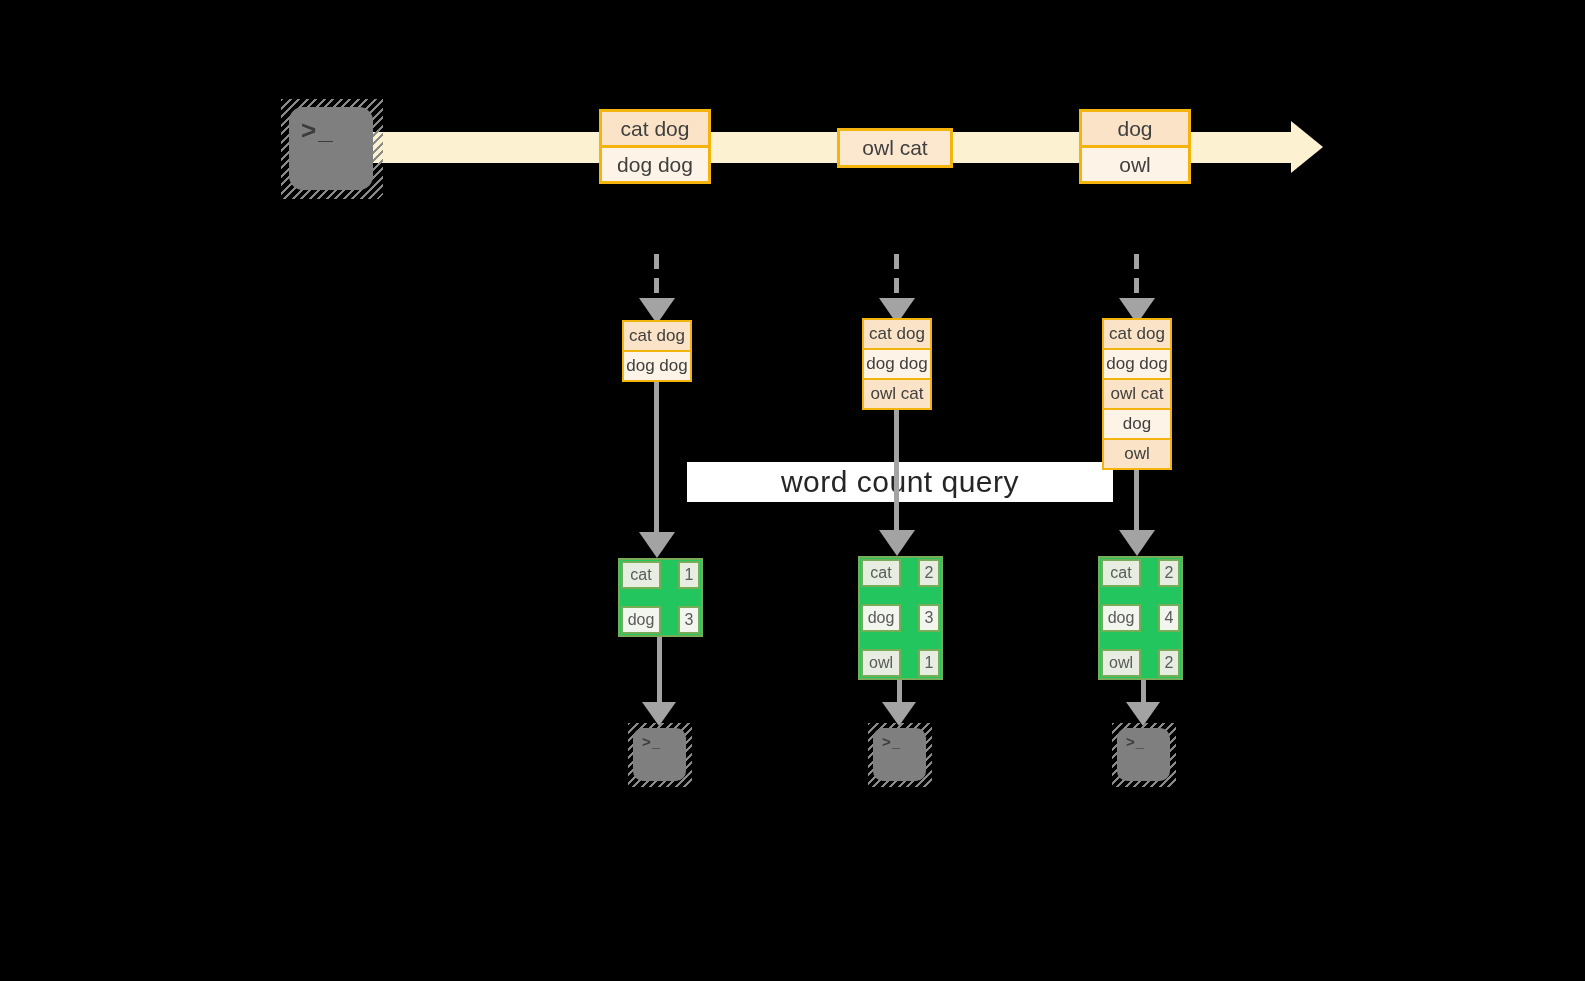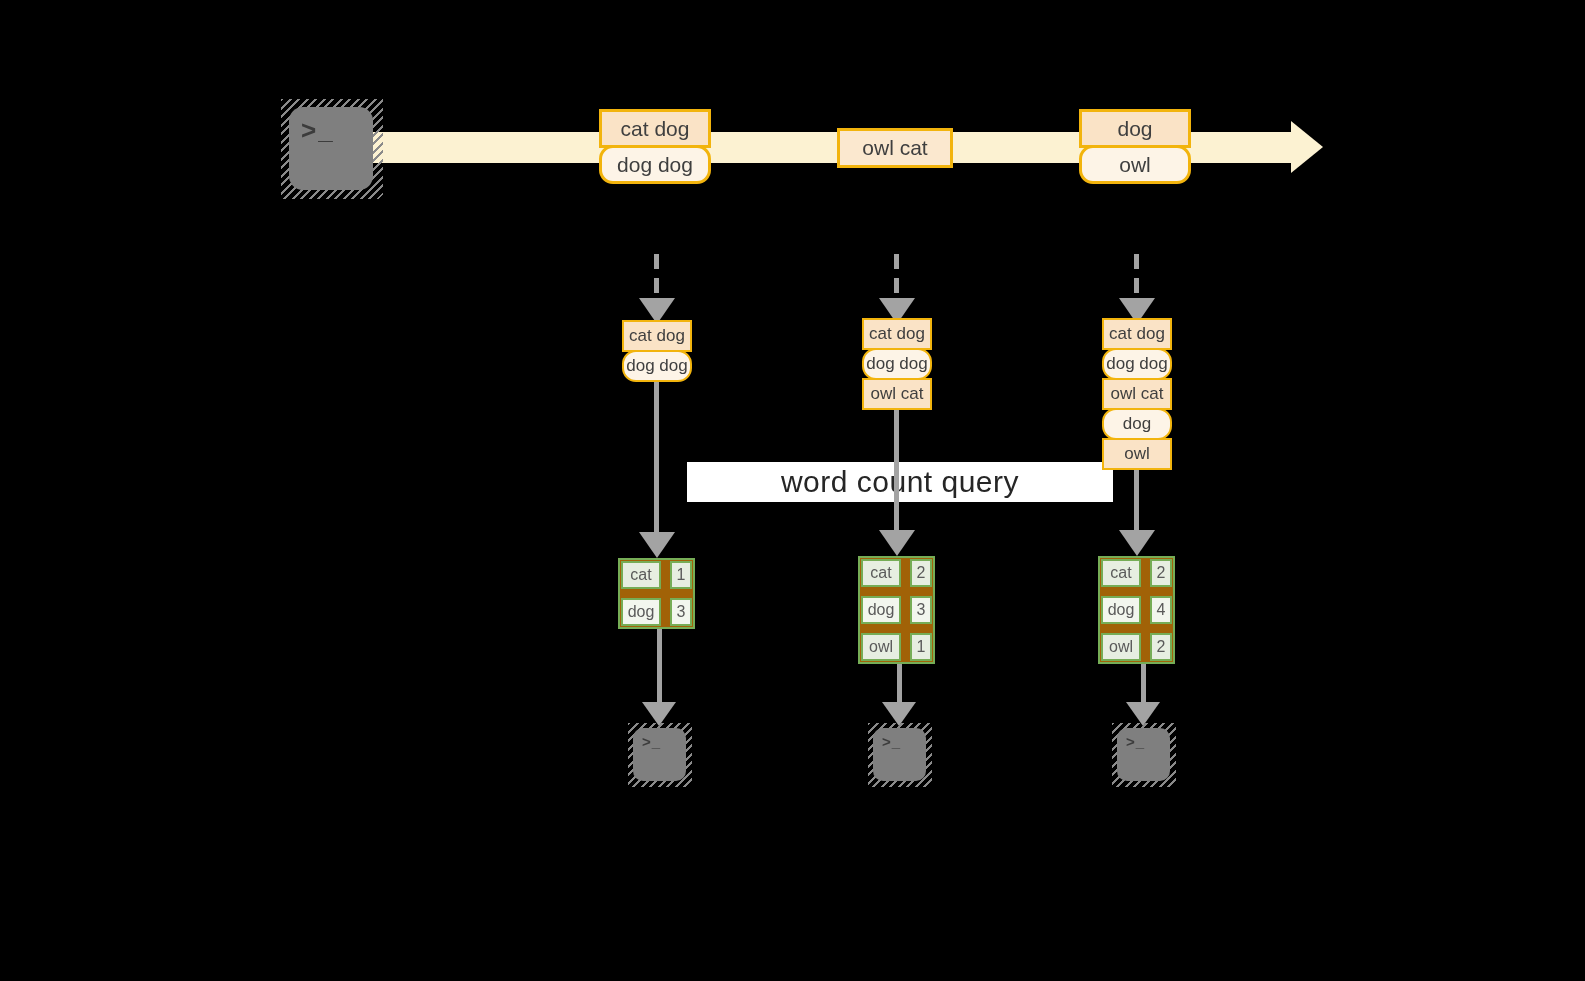--- a/index.html
+++ b/index.html
@@ -36,43 +36,43 @@
   .prompt{position:absolute;left:12px;top:8px;color:#3C3C3C;font-weight:700;font-size:26px;letter-spacing:2px;}
   .sink-inner{left:5px;top:5px;width:53px;height:53px;border-radius:10px;}
   .prompt-sm{position:absolute;left:9px;top:5px;color:#3C3C3C;font-weight:700;font-size:15px;letter-spacing:1px;}
   
   .batch{position:absolute;z-index:2;}
   .brow{box-sizing:border-box;border:3px solid var(--gold);height:39px;margin-top:-3px;
     display:flex;align-items:center;justify-content:center;
     font-size:21px;color:var(--box-text);}
   .brow:first-child{margin-top:0;}
   .fill-dark{background:var(--peach-dark);text-align:right;}
-  .fill-light{background:var(--peach-light);border-radius:14px;}
+  .fill-light{background:var(--peach-light);}
   .fill-mid{background:#FBE8CF;}
   
   .dash-shaft{position:absolute;width:5px;z-index:2;
     background:repeating-linear-gradient(to bottom,var(--arrow-gray) 0 15px,transparent 15px 24px);}
   .solid-shaft{position:absolute;width:5px;background:var(--arrow-gray);z-index:2;}
   .ahead{position:absolute;width:0;height:0;z-index:2;
     border-left:18px solid transparent;border-right:18px solid transparent;
     border-top:26px solid var(--arrow-gray);}
   .ahead-sm{border-left-width:17px;border-right-width:17px;border-top-width:24px;}
   
   .stack{position:absolute;width:70px;z-index:4;}
   .srow{box-sizing:border-box;border:2px solid var(--gold);height:32px;margin-top:-2px;
     display:flex;align-items:center;justify-content:center;
     font-size:17px;color:var(--box-text);}
   .srow:first-child{margin-top:0;}
   
   .banner{position:absolute;left:687px;top:462px;width:426px;height:40px;background:var(--banner-bg);
     display:flex;align-items:center;justify-content:center;z-index:1;}
   .banner span{font-size:30px;font-weight:300;color:var(--banner-text);letter-spacing:0.5px;}
   
-  .gtable{position:absolute;display:grid;grid-template-columns:40px 22px;gap:9px;
-    background:#a16207;border:2px solid var(--green);padding:1px;z-index:4;}
+  .gtable{position:absolute;display:grid;grid-template-columns:40px 22px;gap:17px;
+    background:#22c55e;border:2px solid var(--green);padding:1px;z-index:4;}
   .gcell{box-sizing:content-box;border:2px solid var(--green);height:24px;
     display:flex;align-items:center;justify-content:center;
     font-size:16px;color:var(--table-text);}
   .rd{background:var(--green-cell-dark);}
   .rl{background:var(--green-cell-light);}
 </style>
 </head>
 <body>
 
 <div class="canvas">

